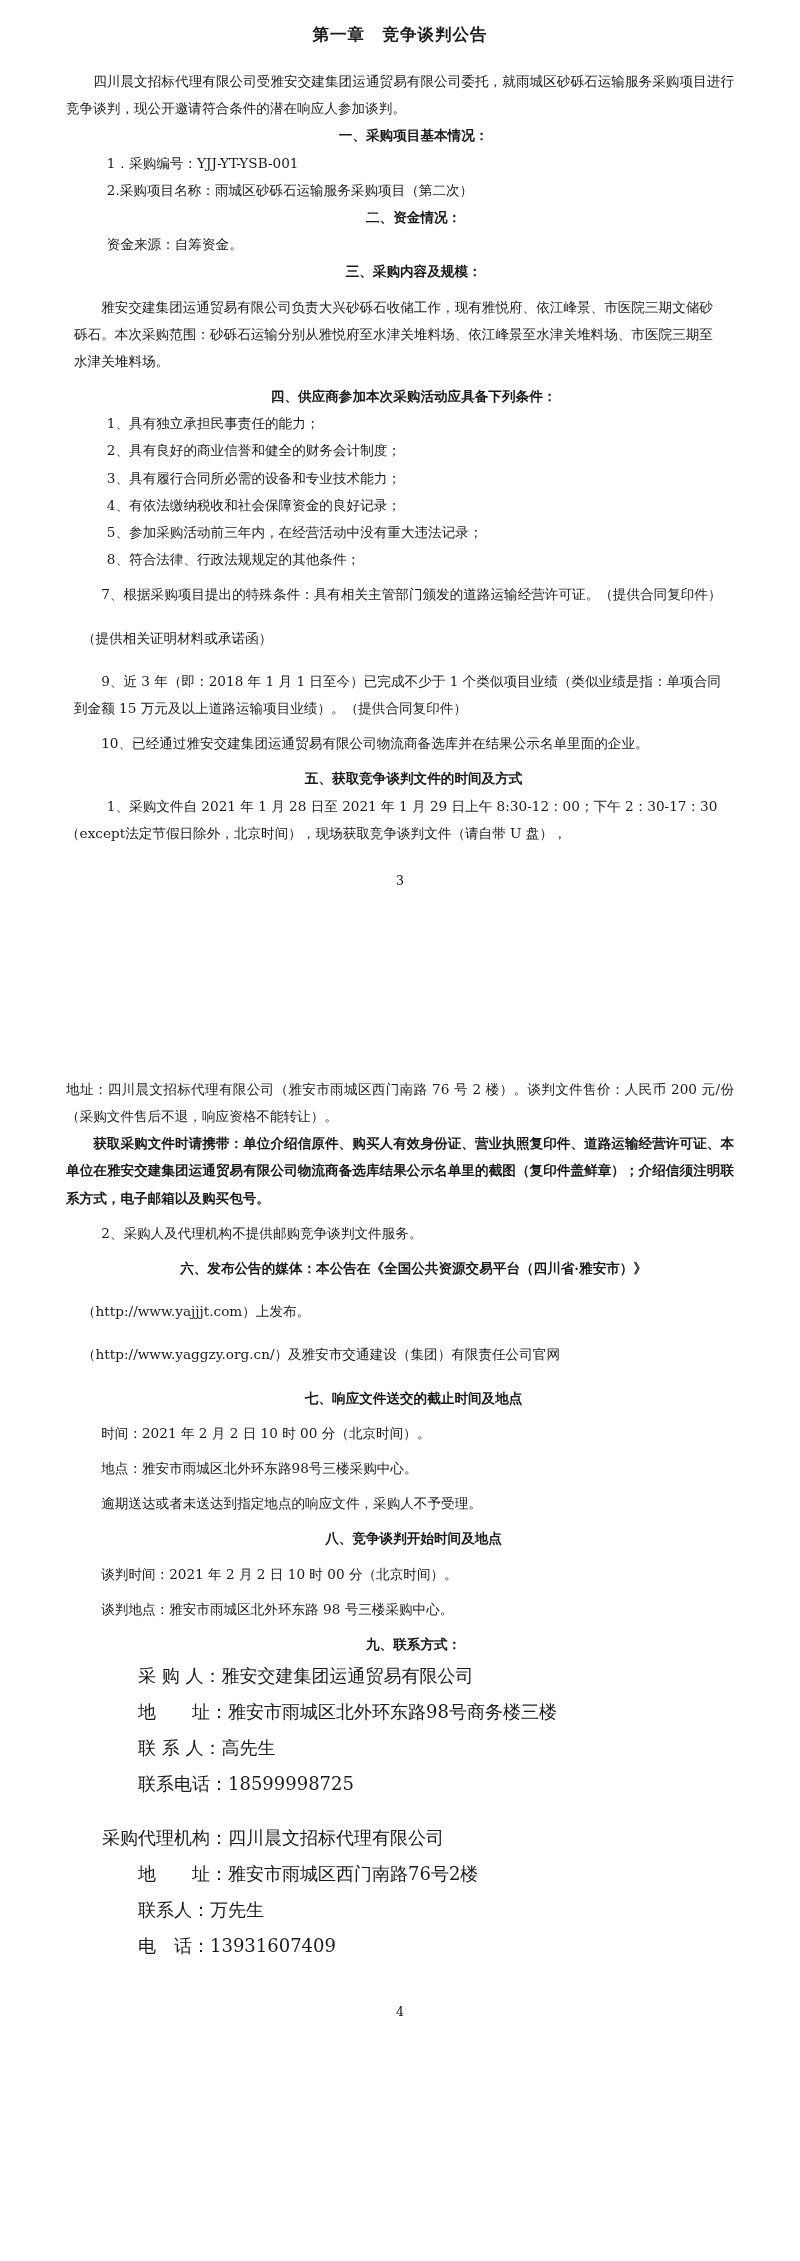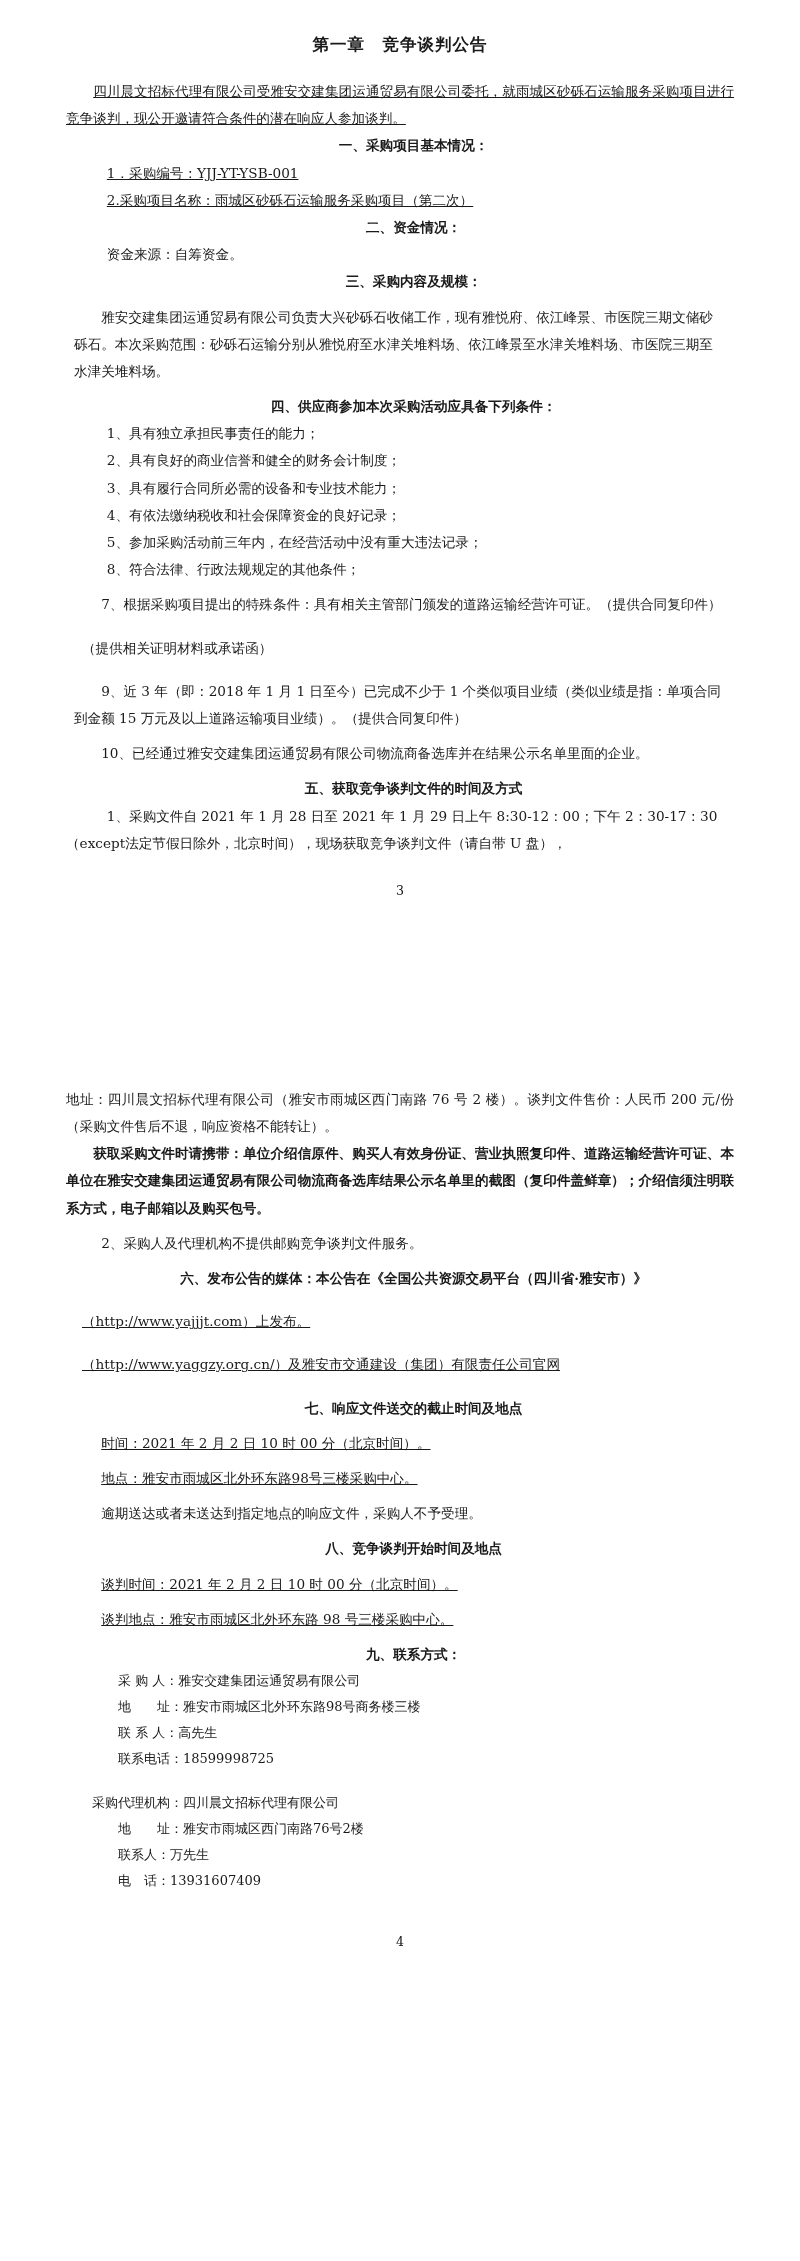--- a/index.html
+++ b/index.html
@@ -11,41 +11,41 @@
     width: 800px;
     font-family: "DejaVu Serif", "Liberation Serif", serif;
     color: #1a1a1a;
   }
   .page {
     position: relative;
     width: 800px;
     box-sizing: border-box;
     padding: 0 66px;
   }
-  .page-1 { padding-top: 34px; padding-bottom: 10px; }
+  .page-1 { padding-top: 24px; padding-bottom: 10px; }
   .page-2 { padding-top: 82px; padding-bottom: 30px; }
 
   .chapter-title {
     text-align: center;
     font-size: 16.5px;
     font-weight: bold;
     letter-spacing: 1px;
     margin: 0 0 22px 0;
     font-family: "DejaVu Serif", "Liberation Serif", serif;
   }
   .para {
     font-size: 13.6px;
     line-height: 2.0;
     margin: 0;
     text-align: justify;
     text-justify: inter-ideograph;
   }
   .indent-2 { text-indent: 2em; }
   .bold { font-weight: bold; }
-  .u { text-decoration: underline; }
+  .u { }
 
   .section-head {
     font-size: 13.6px;
     line-height: 2.0;
     font-weight: bold;
     text-indent: 2em;
     margin: 0;
     text-align: center;
   }
   .item {
@@ -75,21 +75,21 @@
   .page-num-bottom {
     text-align: center;
     font-size: 12.5px;
     margin-top: 40px;
     color: #111;
   }
   .gap-band {
     height: 96px;
   }
   .labeled-row {
-    font-size: 13px;
+    font-size: 18px;
     line-height: 2.0;
     text-indent: 2em;
     margin: 0;
     white-space: pre;
   }
   .contact-label {
     display: inline-block;
     min-width: 5.2em;
   }
   .seal {

